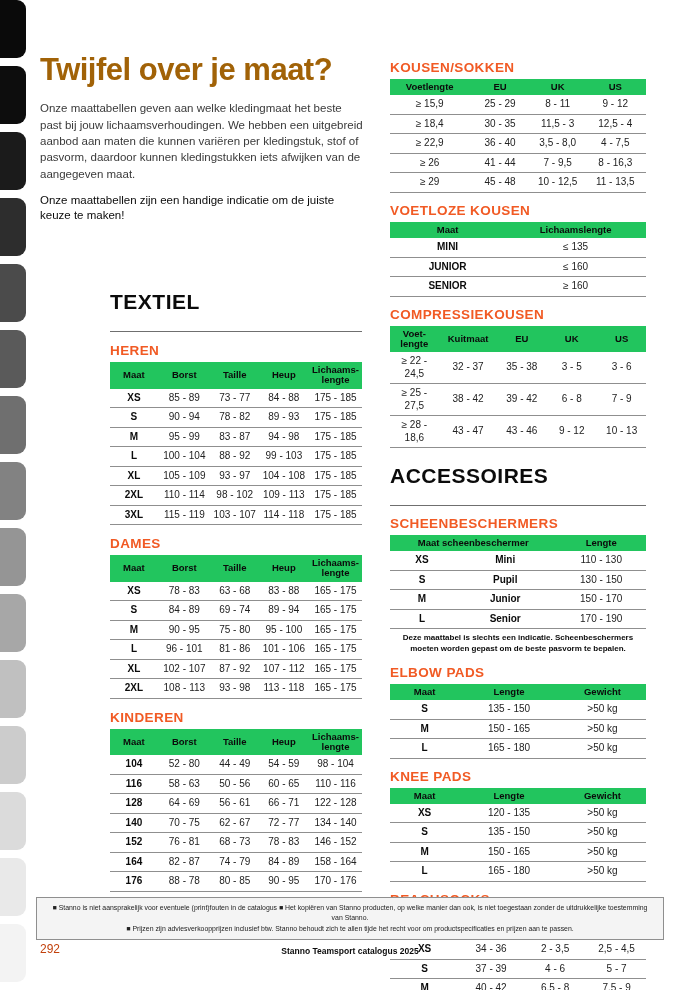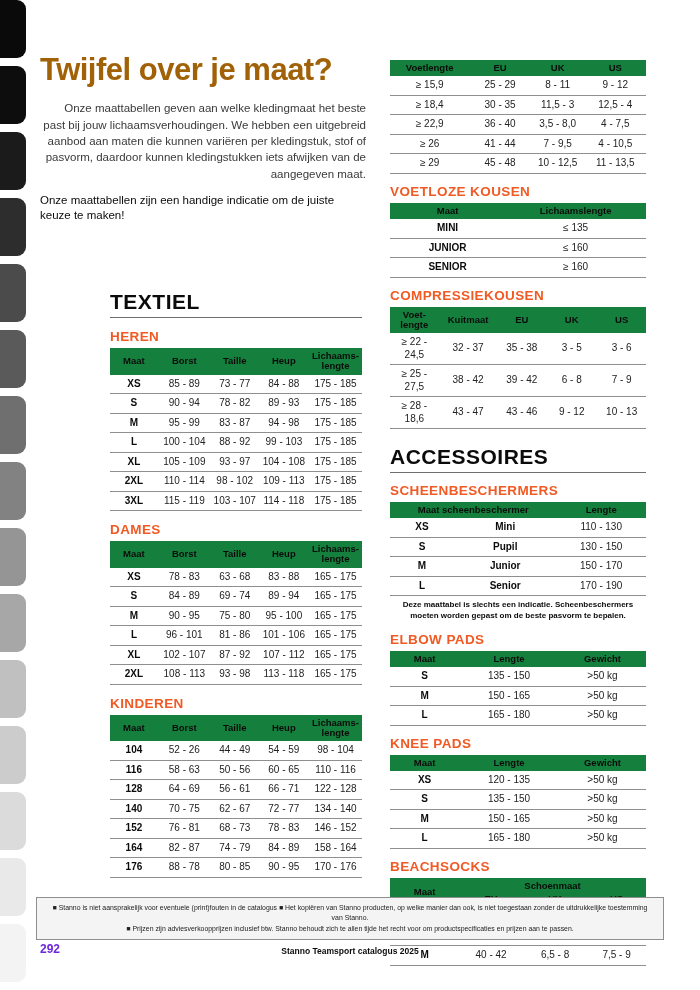--- a/index.html
+++ b/index.html
@@ -5,45 +5,45 @@
   html,body{margin:0;padding:0;background:#e9e9e9;}
   .page{position:relative;width:700px;height:990px;background:#ffffff;overflow:hidden;
         font-family:"Liberation Sans","DejaVu Sans",sans-serif;color:#111;}
   
   .rail{position:absolute;left:0;top:0;width:26px;display:flex;flex-direction:column;gap:8px;}
   .rail .tab{height:58px;width:26px;border-radius:0 9px 9px 0;}
   
   .intro{position:absolute;left:40px;top:54px;width:326px;}
   .page-title{font-size:31px;font-weight:800;line-height:1.04;letter-spacing:-0.5px;margin:0 0 14px 0;color:#a16207;}
   .lead{font-size:11.5px;font-weight:700;line-height:1.35;margin:0 0 11px 0;color:#0b0b0b;}
-  .body-par{font-size:11.5px;font-weight:400;line-height:1.42;margin:0 0 11px 0;color:#3a3a3a;text-align:right;}
+  .body-par{font-size:11.5px;font-weight:400;line-height:1.42;margin:0 0 11px 0;color:#3a3a3a;}
   .note-par{font-size:11.5px;font-weight:400;line-height:1.35;margin:0;color:#0b0b0b;}
   
   .textiel-col{position:absolute;left:110px;top:290px;width:252px;}
   .right-col{position:absolute;left:390px;top:60px;width:256px;}
   .big-title{font-size:21px;font-weight:800;letter-spacing:0.5px;color:#0b0b0b;
-             border-bottom:1px solid #6f6f6f;padding-bottom:3px;margin:0 0 2px 0;}
+             border-bottom:1px solid #6f6f6f;padding-bottom:17px;margin:0 0 2px 0;}
   .sub-title{font-size:13.5px;font-weight:800;letter-spacing:0.4px;color:#f15a24;margin:11px 0 4px 0;}
   .right-col .sub-title{margin-top:10px;}
   .right-col .sub-title:first-child{margin-top:0;}
   .big-title.acc{margin-top:16px;}
   
   table{width:100%;border-collapse:collapse;table-layout:fixed;}
-  th{background:#15803d;font-size:9.5px;font-weight:700;line-height:1.08;padding:3px 1px;
+  th{background:#22c55e;font-size:9.5px;font-weight:700;line-height:1.08;padding:3px 1px;
      text-align:center;white-space:pre-line;color:#0b0b0b;}
   thead tr+tr th{padding-top:0;}
   td{font-size:10px;font-weight:400;padding:3px 1px;text-align:center;
      border-bottom:1px solid #8f8f8f;color:#222;line-height:1.25;}
   td.b{font-weight:700;color:#0b0b0b;}
   .table-note{font-size:8px;font-weight:700;text-align:center;line-height:1.35;margin:4px 2px 0 2px;color:#0b0b0b;}
   
   .legal{position:absolute;left:36px;top:897px;width:628px;box-sizing:border-box;
          border:1px solid #8f8f8f;background:#f4f4f4;padding:5px 10px;text-align:center;}
   .legal div{font-size:6.9px;line-height:1.5;color:#222;}
-  .page-num{position:absolute;left:40px;top:942px;font-size:12px;font-weight:700;color:#6d28d9;}
+  .page-num{position:absolute;left:40px;top:942px;font-size:12px;font-weight:400;color:#c2410c;}
   .catalog-title{position:absolute;left:0;top:946px;width:700px;text-align:center;
                  font-size:8.5px;font-weight:800;color:#0b0b0b;}
 </style>
 </head>
 <body>
 
 <div class="page">
 
   <div class="rail">
       <div class="tab" style="background: rgb(10, 10, 10);"></div>
@@ -224,21 +224,21 @@
             <th>Borst</th>
             <th>Taille</th>
             <th>Heup</th>
             <th>Lichaams-
 lengte</th>
           </tr>
         </thead>
         <tbody>
           <tr>
             <td class="b">104</td>
-            <td>52 - 26</td>
+            <td>52 - 80</td>
             <td>44 - 49</td>
             <td>54 - 59</td>
             <td>98 - 104</td>
           </tr>
           <tr>
             <td class="b">116</td>
             <td>58 - 63</td>
             <td>50 - 56</td>
             <td>60 - 65</td>
             <td>110 - 116</td>
@@ -276,20 +276,21 @@
             <td>88 - 78</td>
             <td>80 - 85</td>
             <td>90 - 95</td>
             <td>170 - 176</td>
           </tr>
         </tbody>
       </table>
   </div>
 
   <div class="right-col">
+    <div class="sub-title">KOUSEN/SOKKEN</div>
     <table>
         <colgroup>
           <col style="width: 31%;">
           <col style="width: 24%;">
           <col style="width: 21%;">
           <col style="width: 24%;">
         </colgroup>
         <thead>
           <tr>
             <th>Voetlengte</th>
@@ -314,21 +315,21 @@
           <tr>
             <td>≥ 22,9</td>
             <td>36 - 40</td>
             <td>3,5 - 8,0</td>
             <td>4 - 7,5</td>
           </tr>
           <tr>
             <td>≥ 26</td>
             <td>41 - 44</td>
             <td>7 - 9,5</td>
-            <td>4 - 10,5</td>
+            <td>8 - 16,3</td>
           </tr>
           <tr>
             <td>≥ 29</td>
             <td>45 - 48</td>
             <td>10 - 12,5</td>
             <td>11 - 13,5</td>
           </tr>
         </tbody>
       </table>
 

